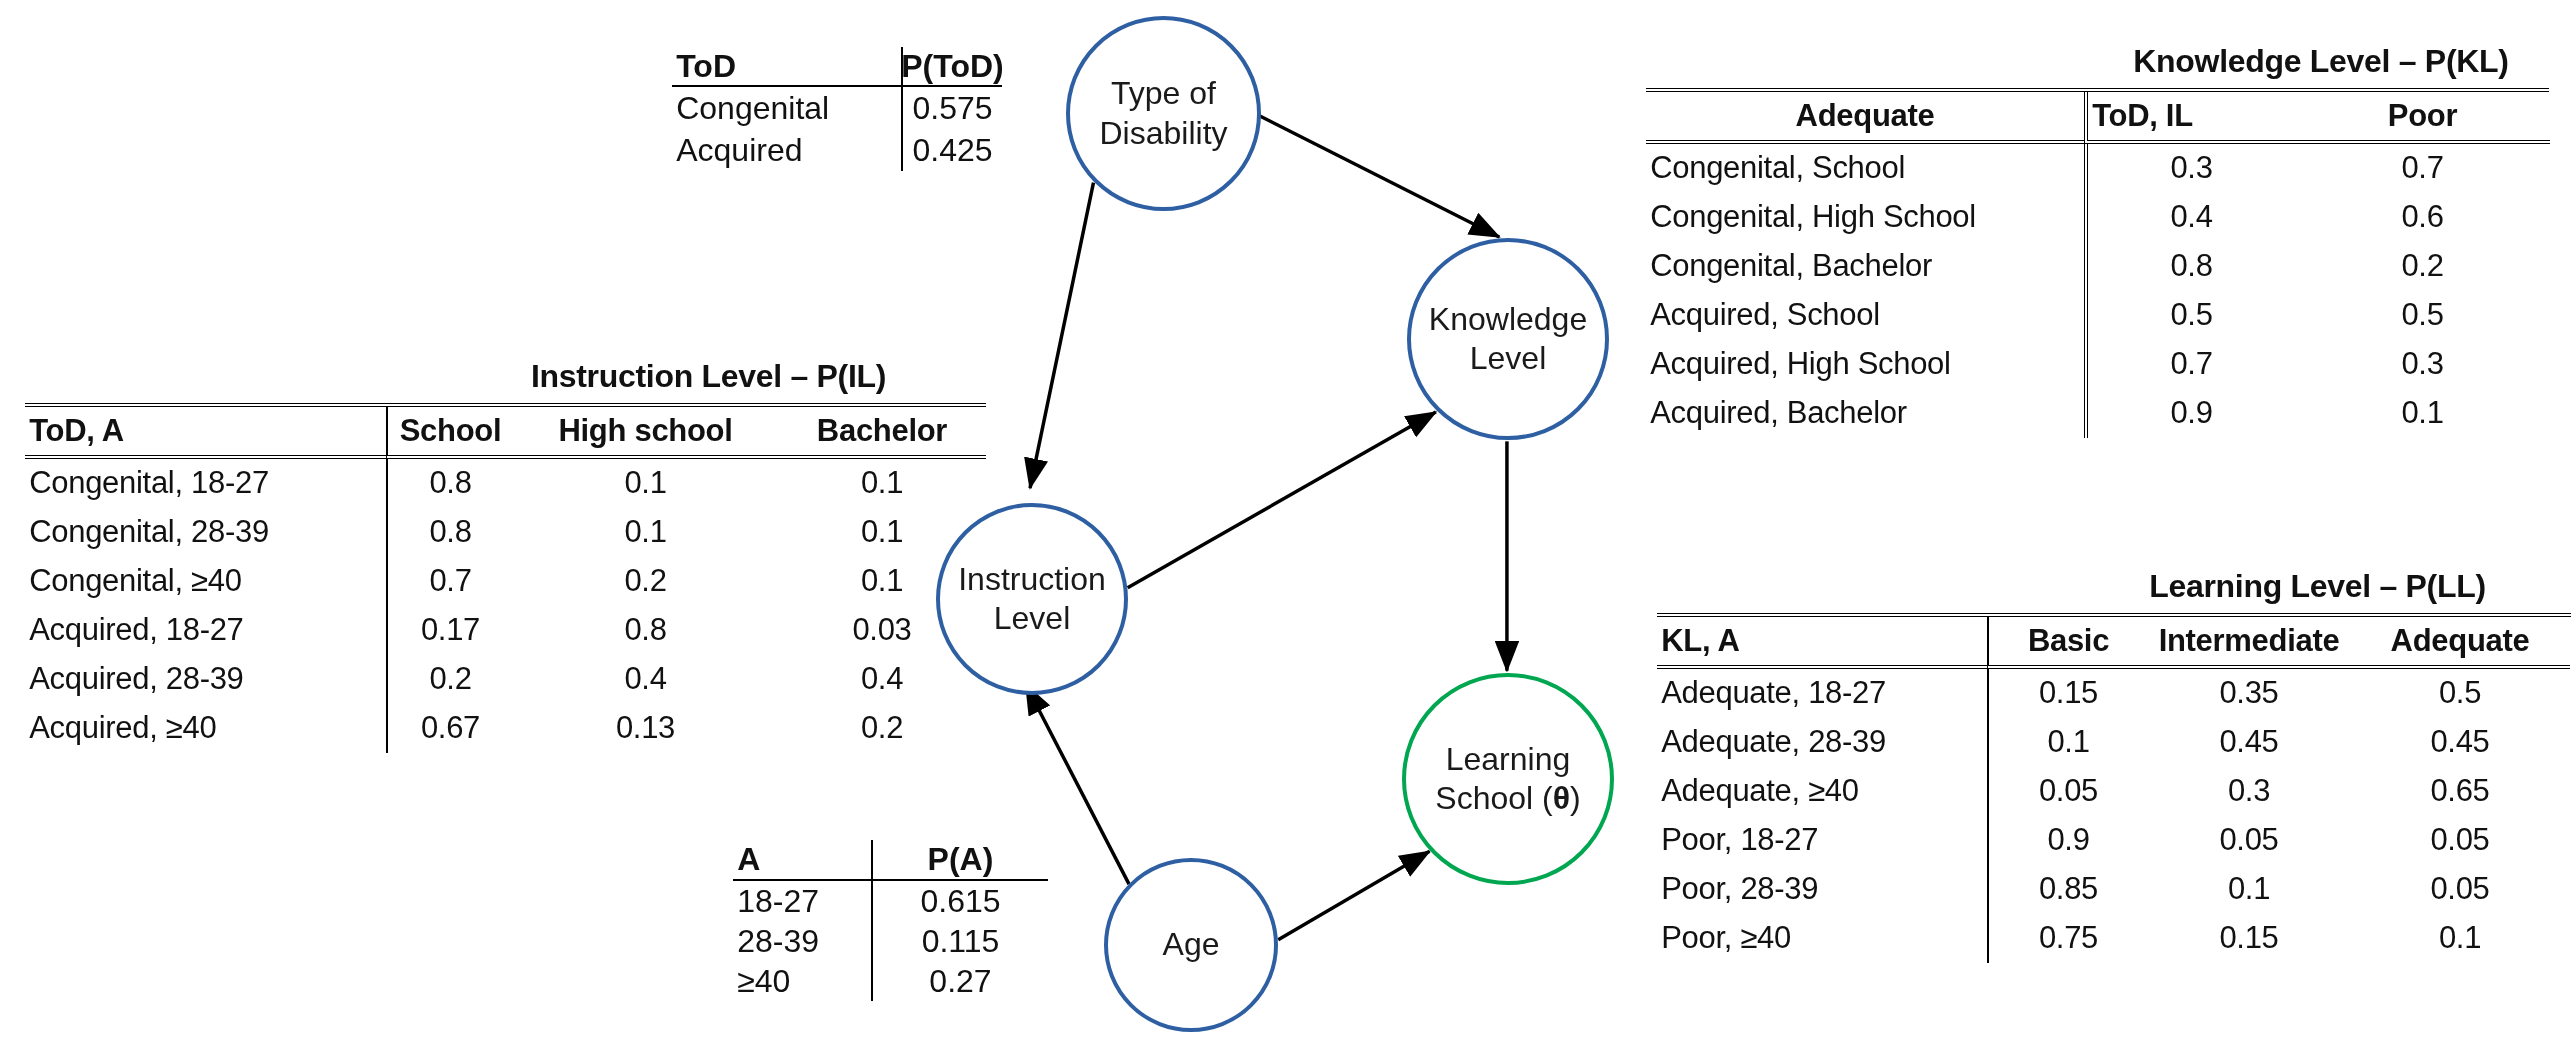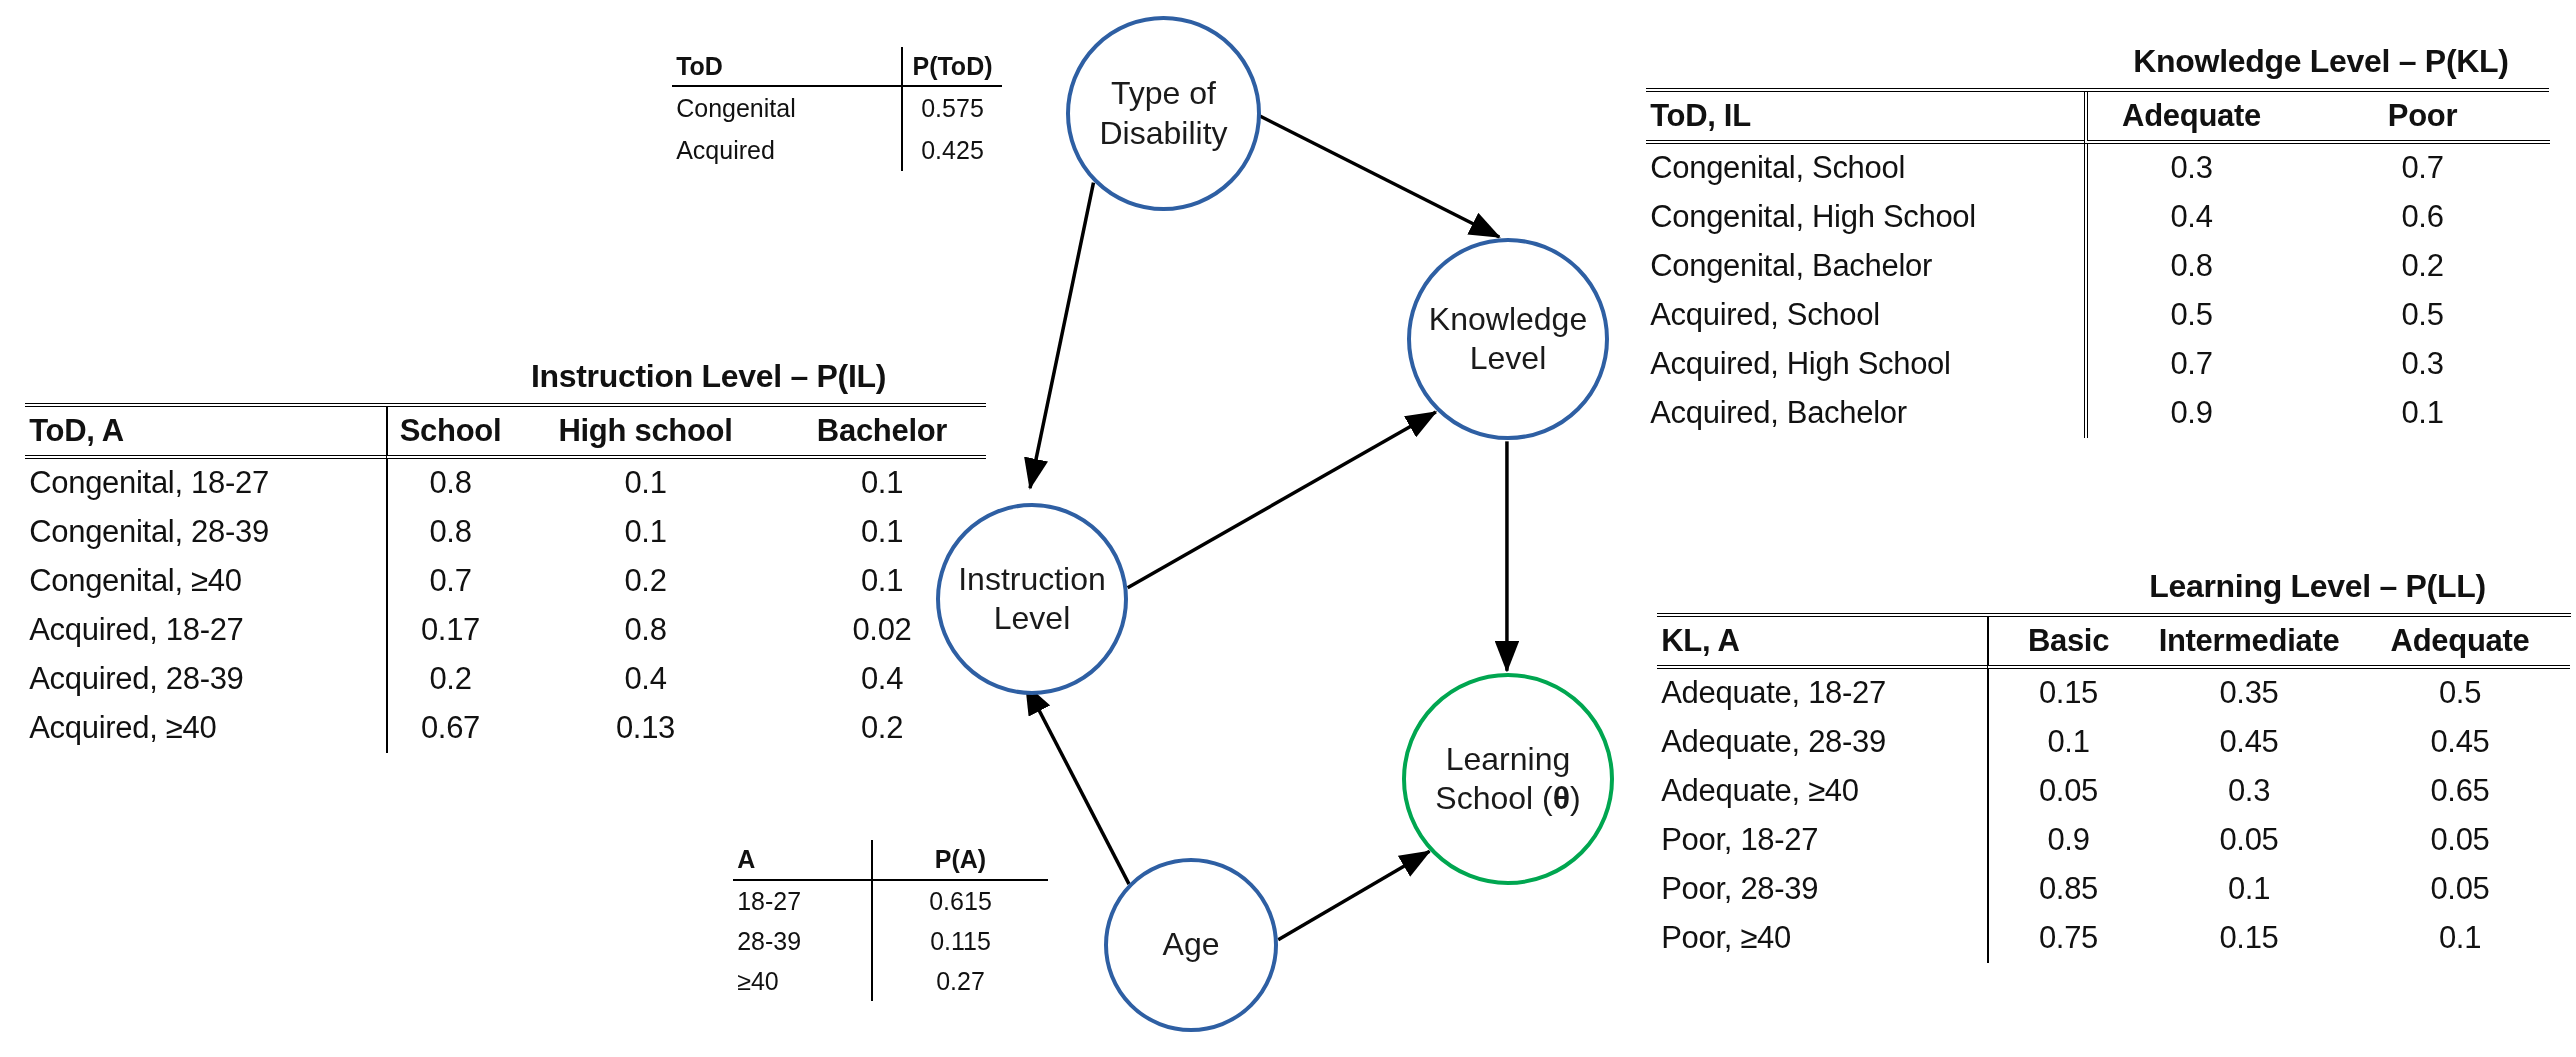--- a/index.html
+++ b/index.html
@@ -27,21 +27,21 @@
     text-align:center; margin-bottom:9.8px; white-space:nowrap;
   }
   .grid{display:grid;}
   .th,.td{display:flex; align-items:center; box-sizing:border-box; white-space:nowrap;}
   .th{font-weight:bold;}
   .td-val,.th-val{justify-content:center;}
   .td-label,.th-label{justify-content:flex-start; padding-left:4.2px;}
   .big{font-size:31px;}
   .big .grid{border-top:4.9px double var(--rule);}
   .big .th{border-bottom:4.9px double var(--rule);}
-  .mini{font-size:25px; letter-spacing:0;}
+  .mini{font-size:32px; letter-spacing:0;}
   .mini .th{border-bottom:2.8px solid var(--rule);}
   
   .cols-kl{grid-template-columns:438px 211px 255px; grid-template-rows:52px; grid-auto-rows:49px;}
   .cols-kl>:nth-child(3n+2){border-left:4.2px double var(--rule);}
   .cols-il{grid-template-columns:361px 127px 265px 208px; grid-template-rows:52px; grid-auto-rows:49px;}
   .cols-il>:nth-child(4n+2){border-left:2.8px solid var(--rule);}
   .cols-ll{grid-template-columns:330px 161px 202px 220px; grid-template-rows:52px; grid-auto-rows:49px;}
   .cols-ll>:nth-child(4n+2){border-left:2.8px solid var(--rule);}
   .cols-tod{grid-template-columns:229px 101px; grid-template-rows:40px; grid-auto-rows:42px;}
   .cols-tod>:nth-child(2n){border-left:2.1px solid var(--rule);}
@@ -96,22 +96,22 @@
     <div class="td td-label">Congenital</div>
         <div class="td td-val">0.575</div>
         <div class="td td-label">Acquired</div>
         <div class="td td-val">0.425</div>
       </div>
   </div>
 
   <div class="tbl big" style="left:1646px; top:45px; width:903px;">
     <div class="title" style="padding-left:447px;">Knowledge Level – P(KL)</div>
     <div class="grid cols-kl">
+      <div class="th th-val">Adequate</div>
       <div class="th th-label">ToD, IL</div>
-      <div class="th th-val">Adequate</div>
       <div class="th th-val">Poor</div>
     <div class="td td-label">Congenital, School</div>
         <div class="td td-val">0.3</div>
         <div class="td td-val">0.7</div>
         <div class="td td-label">Congenital, High School</div>
         <div class="td td-val">0.4</div>
         <div class="td td-val">0.6</div>
         <div class="td td-label">Congenital, Bachelor</div>
         <div class="td td-val">0.8</div>
         <div class="td td-val">0.2</div>
@@ -142,21 +142,21 @@
         <div class="td td-val">0.8</div>
         <div class="td td-val">0.1</div>
         <div class="td td-val">0.1</div>
         <div class="td td-label">Congenital, ≥40</div>
         <div class="td td-val">0.7</div>
         <div class="td td-val">0.2</div>
         <div class="td td-val">0.1</div>
         <div class="td td-label">Acquired, 18-27</div>
         <div class="td td-val">0.17</div>
         <div class="td td-val">0.8</div>
-        <div class="td td-val">0.02</div>
+        <div class="td td-val">0.03</div>
         <div class="td td-label">Acquired, 28-39</div>
         <div class="td td-val">0.2</div>
         <div class="td td-val">0.4</div>
         <div class="td td-val">0.4</div>
         <div class="td td-label">Acquired, ≥40</div>
         <div class="td td-val">0.67</div>
         <div class="td td-val">0.13</div>
         <div class="td td-val">0.2</div>
       </div>
   </div>

